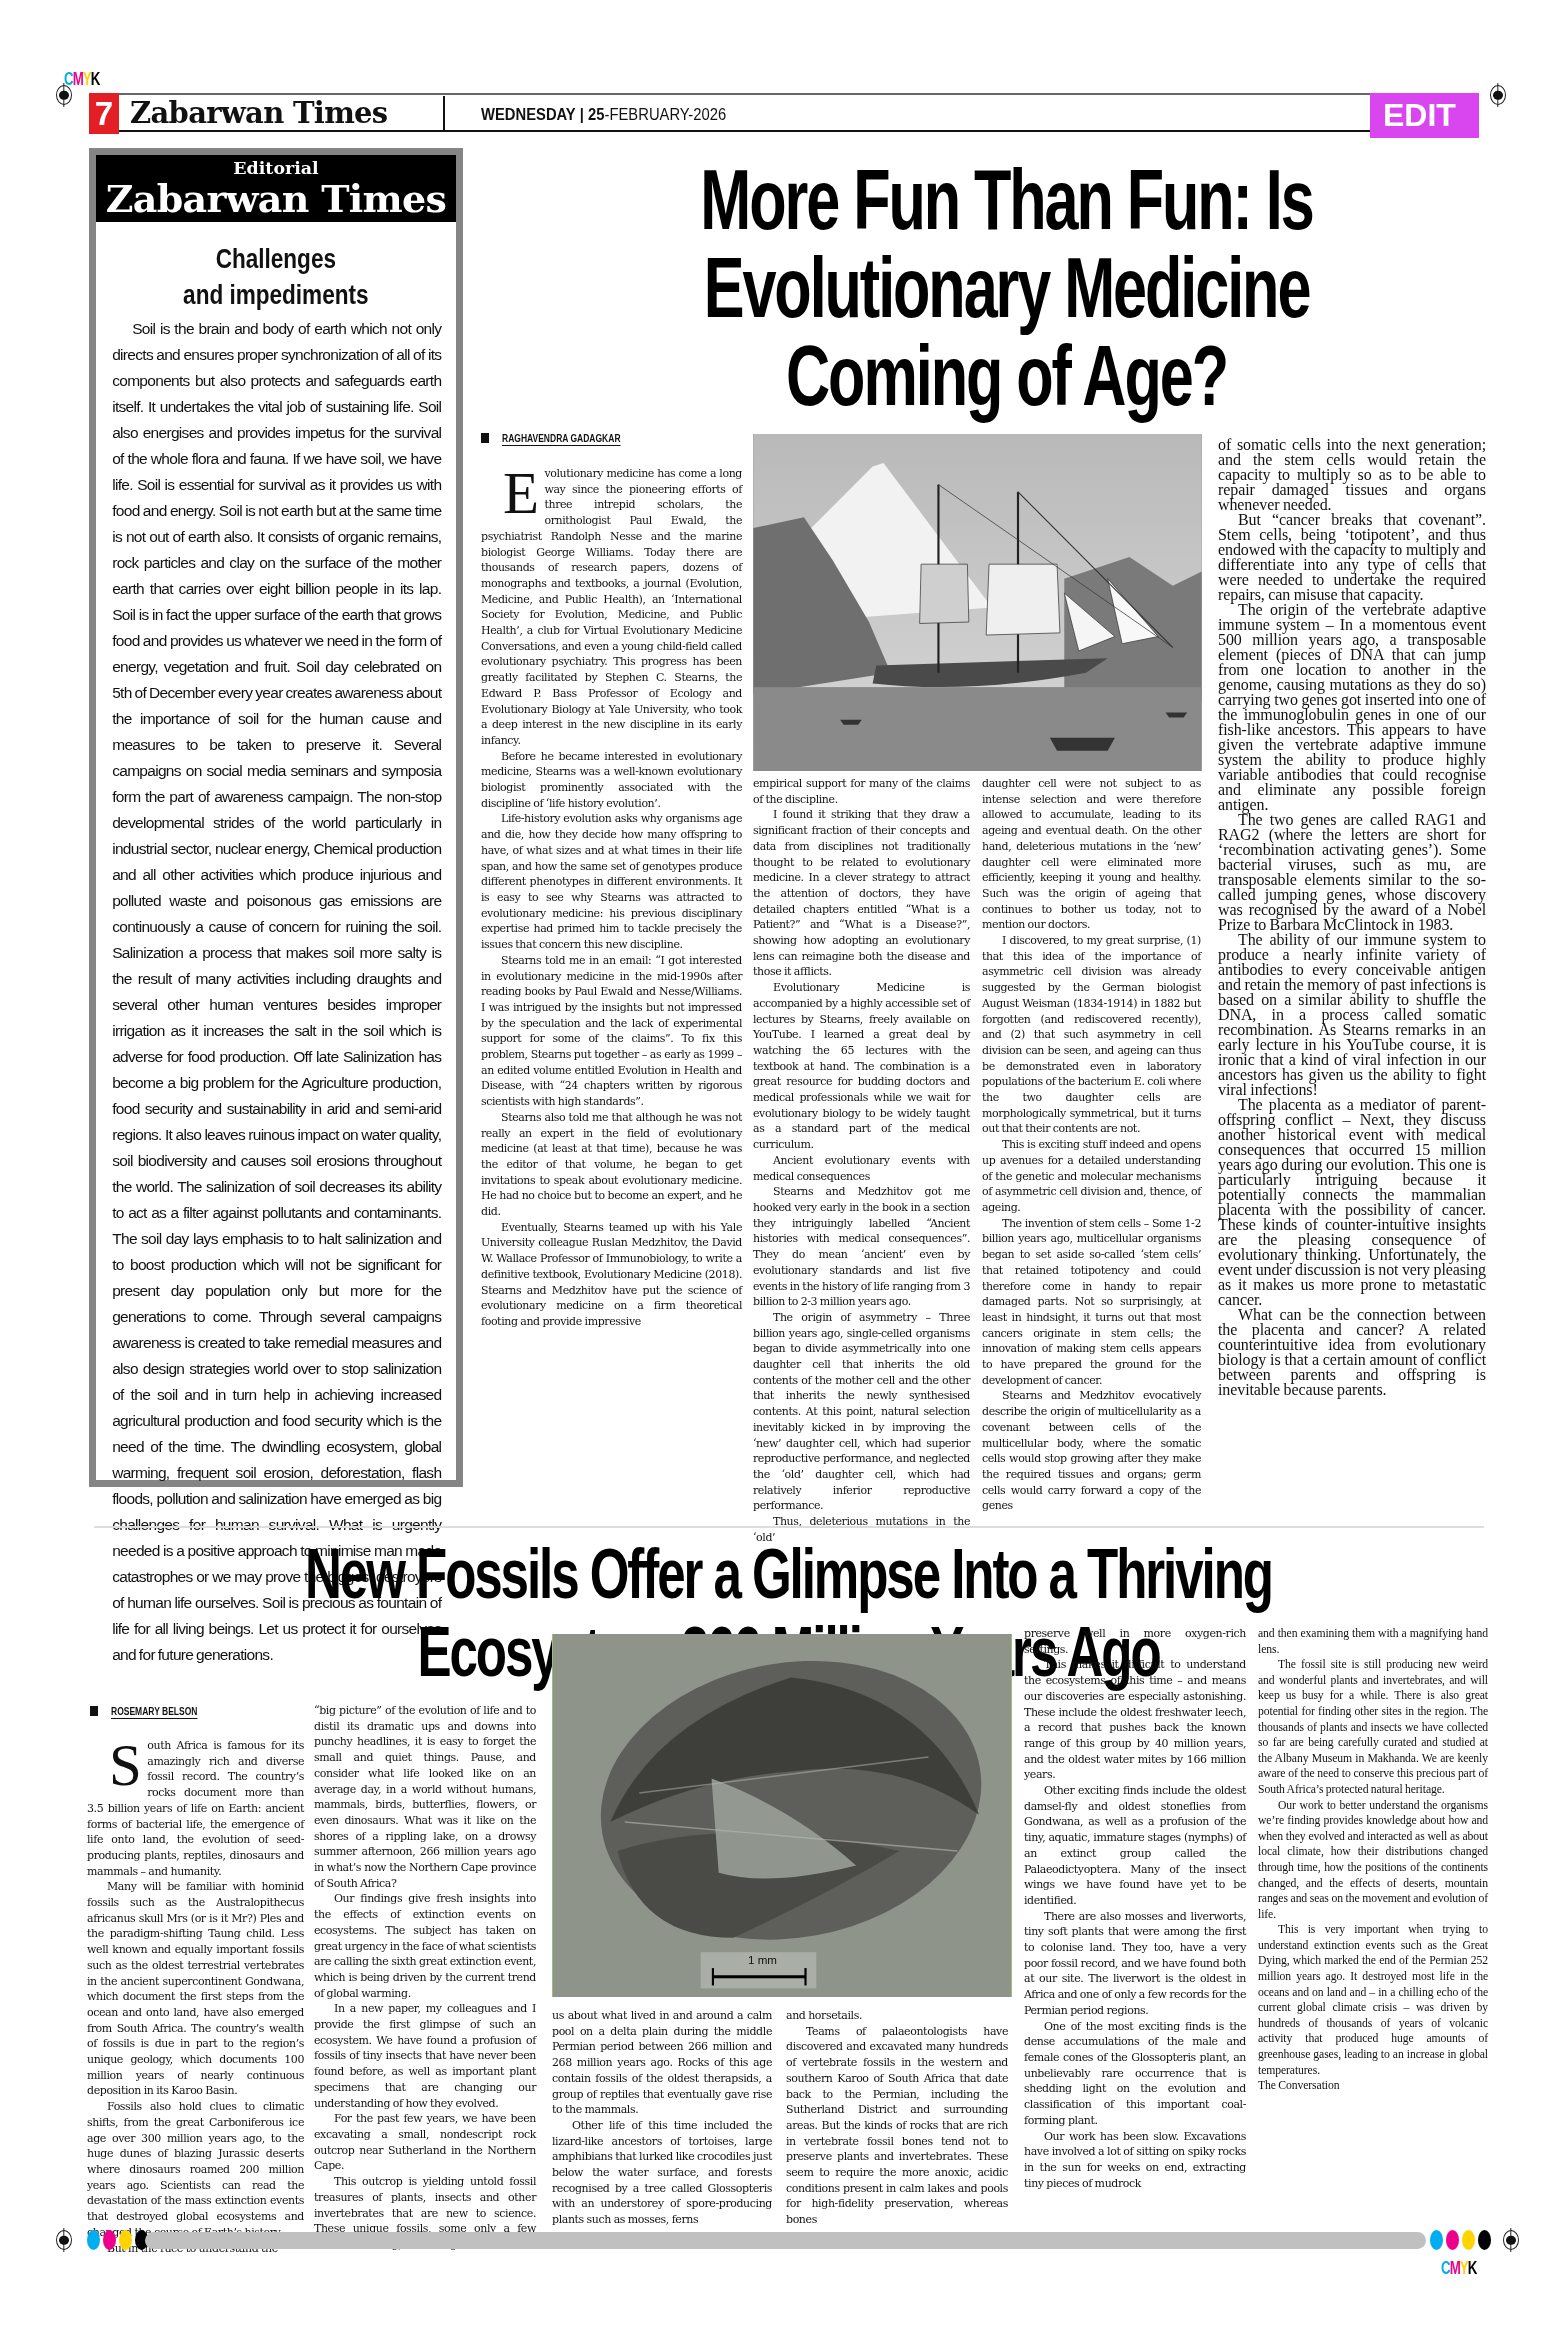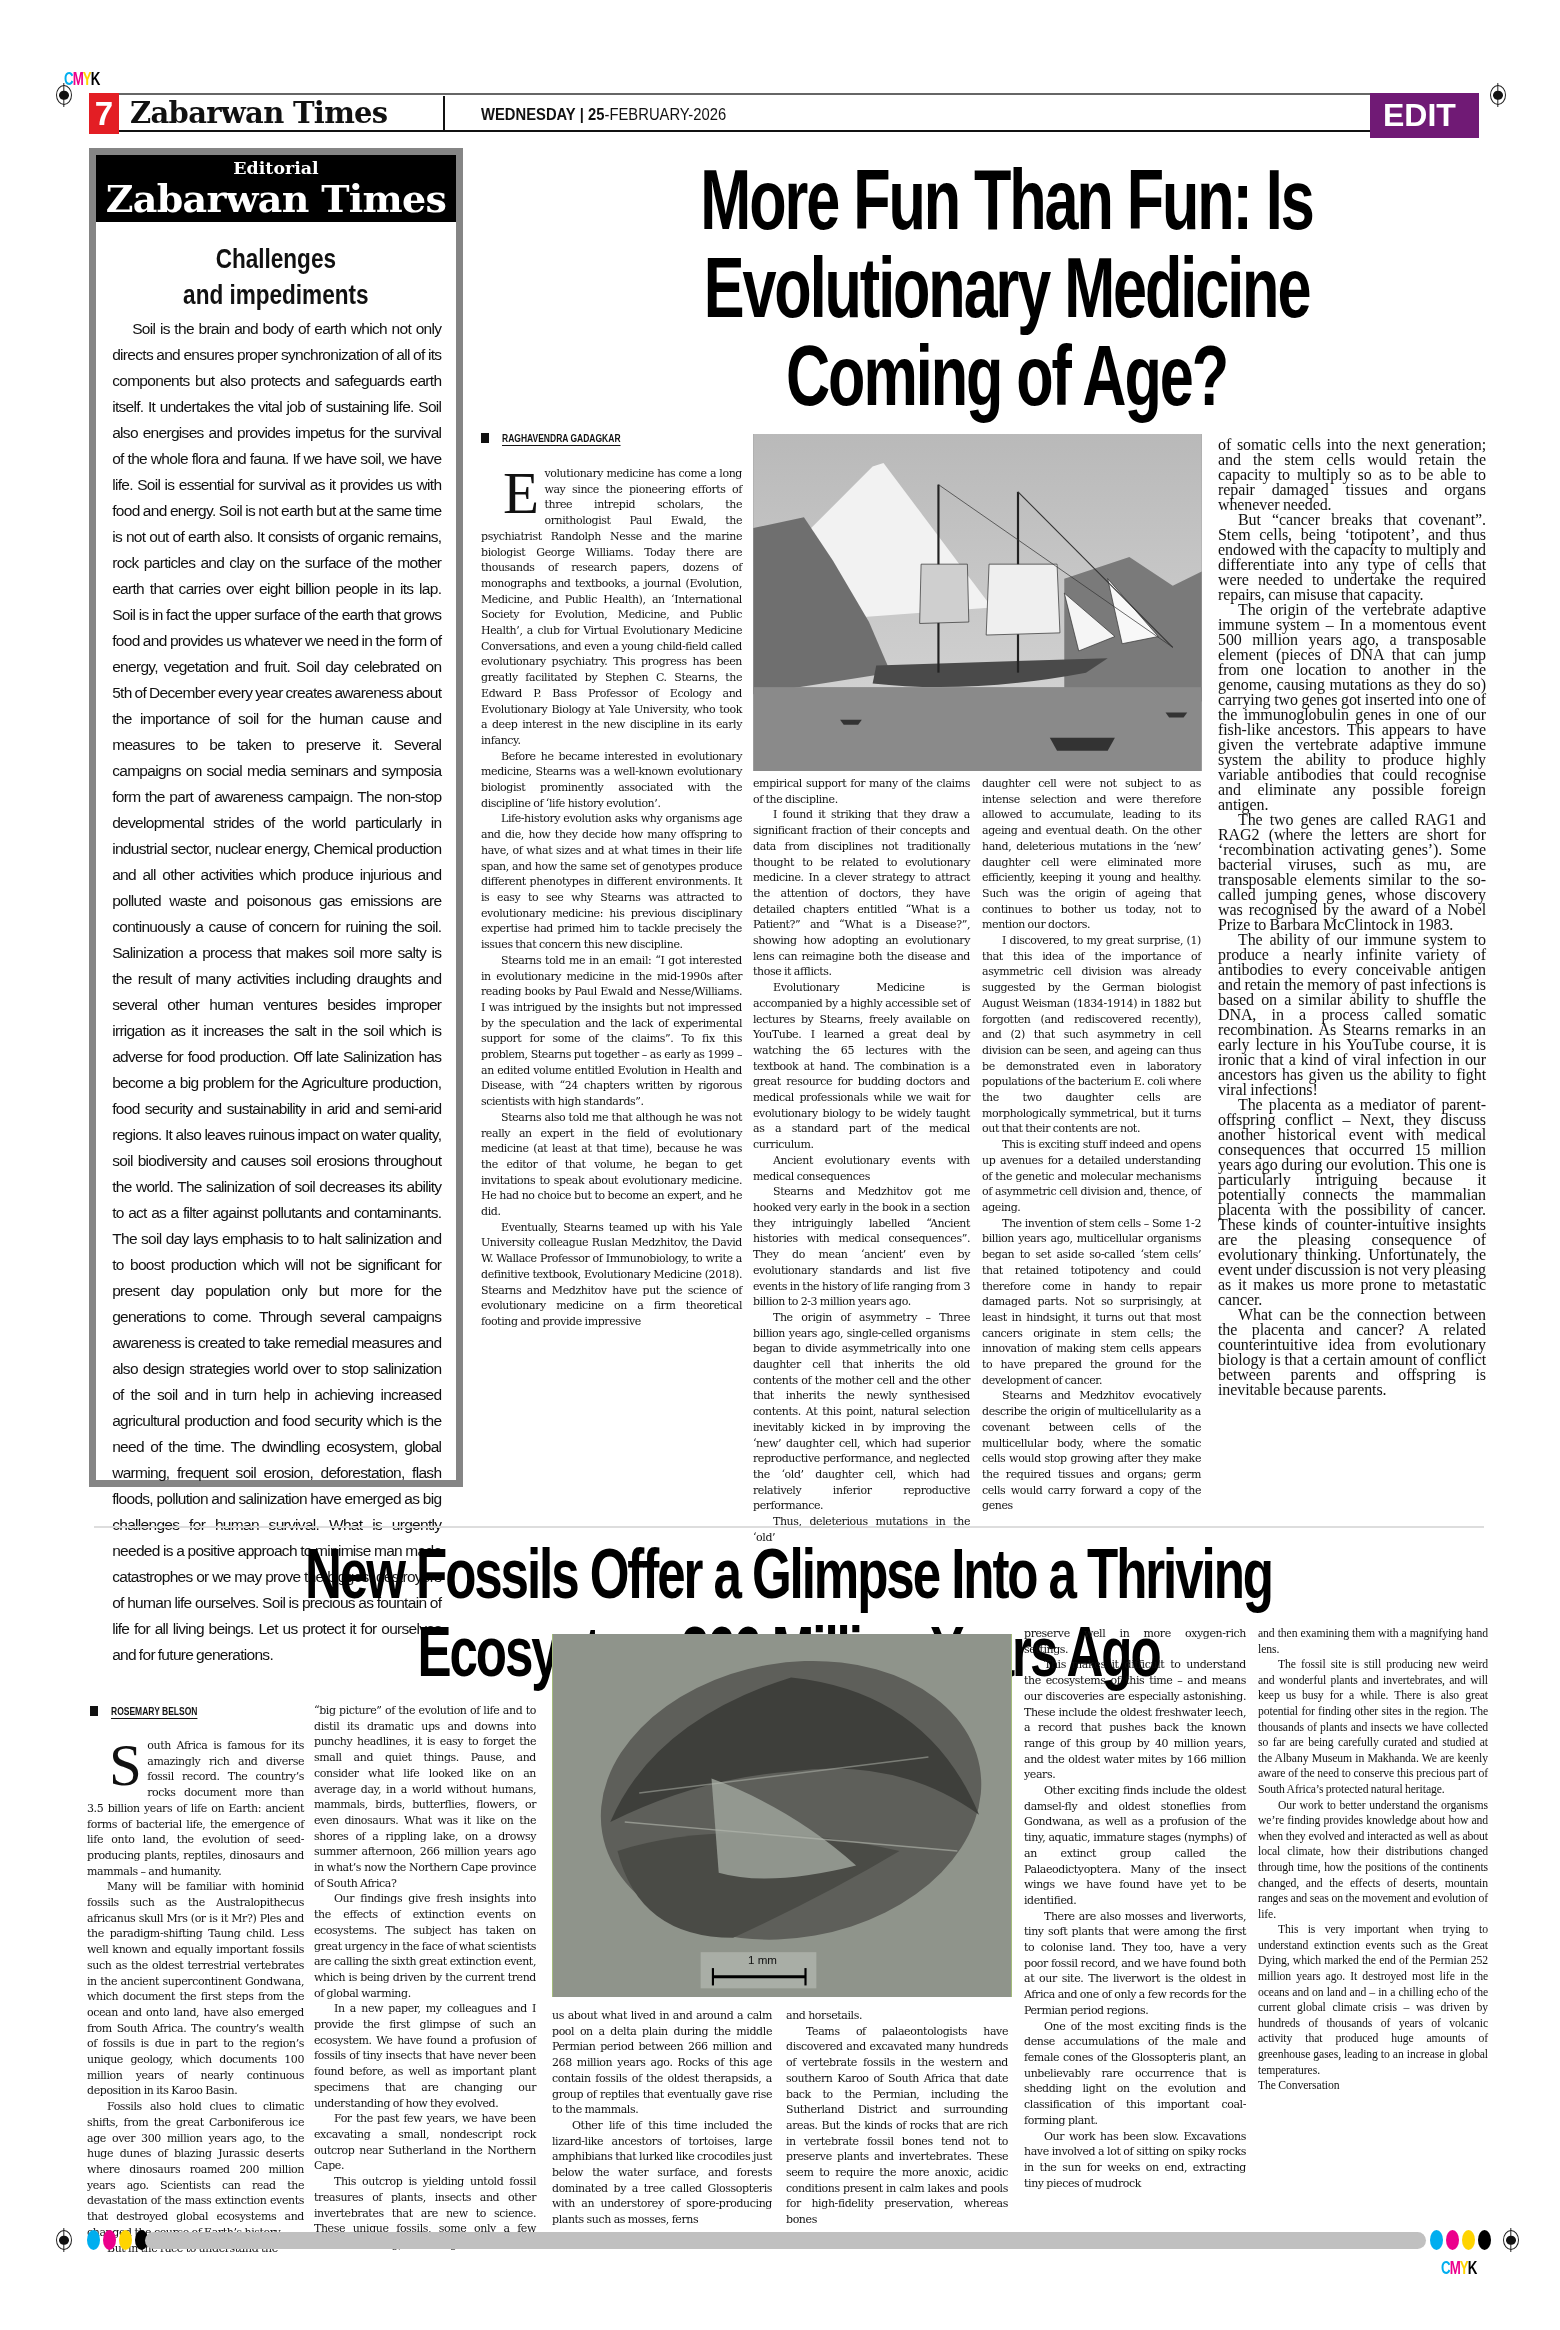--- a/index.html
+++ b/index.html
@@ -13,21 +13,21 @@
   .reg::before { content: ""; position: absolute; left: 50%; top: -2.9px; bottom: -2.9px; width: 1.4px; background: #222; transform: translateX(-50%); }
   .reg::after { content: ""; position: absolute; left: 2.2px; right: 2.2px; top: 50%; height: 8.7px; background: #111; border-radius: 50%; transform: translateY(-50%); }
 
   
   .header { position: absolute; left: 89px; top: 93px; width: 1390px; height: 39px; border-top: 2.2px solid #666; border-bottom: 2.2px solid #111; }
   .page-num { position: absolute; left: 0; top: -2.2px; width: 30px; height: 41px; background: #e31e24; color: #fff; font-family: "Liberation Sans", sans-serif; font-weight: bold; font-size: 33px; text-align: center; line-height: 41px; }
   .masthead { position: absolute; left: 41px; top: 1.4px; font-family: "DejaVu Serif", serif; font-size: 29px; font-weight: bold; letter-spacing: -0.7px; color: #111; }
   .masthead-div { position: absolute; left: 354px; top: 1.4px; width: 2.2px; height: 35px; background: #111; }
   .dateline { position: absolute; left: 392px; top: 8.7px; font-family: "Liberation Sans", sans-serif; font-size: 17.4px; color: #111; transform: scaleX(0.85); transform-origin: left center; }
   .dateline b { font-weight: bold; }
-  .edit-tab { position: absolute; right: 0; top: -2.2px; width: 109px; height: 45px; background: #701a75; color: #fff; font-family: "Liberation Sans", sans-serif; font-weight: bold; font-size: 32px; line-height: 45px; padding-left: 13px; }
+  .edit-tab { position: absolute; right: 0; top: -2.2px; width: 109px; height: 45px; background: #d946ef; color: #fff; font-family: "Liberation Sans", sans-serif; font-weight: bold; font-size: 32px; line-height: 45px; padding-left: 13px; }
 
   
   .ed-box { position: absolute; left: 89px; top: 148px; width: 374px; height: 1339px; background: #858585; padding: 7.2px; }
   .ed-inner { width: 100%; height: 100%; background: #fff; }
   .ed-banner { background: #000000; color: #fff; text-align: center; padding: 4.3px 0 2.9px; }
   .ed-banner .ed-label { font-family: "DejaVu Serif", serif; font-weight: bold; font-size: 17.4px; line-height: 19px; }
   .ed-banner .ed-name { font-family: "DejaVu Serif", serif; font-weight: bold; font-size: 38px; line-height: 41px; letter-spacing: -0.7px; }
   .ed-title { text-align: center; font-family: "Liberation Sans", sans-serif; font-weight: bold; font-size: 27.5px; line-height: 36px; margin-top: 19px; transform: scaleX(0.82); }
   .ed-body { padding: 2.9px 14.5px 0 16px; font-family: "Liberation Sans", sans-serif; font-size: 15.5px; line-height: 26px; text-align: justify; hyphens: auto; letter-spacing: -0.7px; word-spacing: -0.7px; }
   .ed-body p { text-indent: 20px; }
@@ -191,21 +191,21 @@
     <rect x="205" y="440" width="160" height="50" fill="#a9aea6"></rect>
     <line x1="222" y1="474" x2="350" y2="474" stroke="#000" stroke-width="4"></line>
     <line x1="222" y1="462" x2="222" y2="486" stroke="#000" stroke-width="3"></line>
     <line x1="350" y1="462" x2="350" y2="486" stroke="#000" stroke-width="3"></line>
   </svg>
   <div style="position:absolute; left:185px; top:319px; width:51px; text-align:center; font-family:'Liberation Sans',sans-serif; font-size:11.6px; color:#111;">1 mm</div>
 </div>
 
 <div class="col" style="left:552px; top:2008px; width:220px;">
   <p class="first">us about what lived in and around a calm pool on a delta plain during the middle Permian period between 266 million and 268 million years ago. Rocks of this age contain fossils of the oldest therapsids, a group of reptiles that eventually gave rise to the mammals.</p>
-  <p>Other life of this time included the lizard-like ancestors of tortoises, large amphibians that lurked like crocodiles just below the water surface, and forests dominated by a tree called Glossopteris with an understorey of spore-producing plants such as mosses, ferns</p>
+  <p>Other life of this time included the lizard-like ancestors of tortoises, large amphibians that lurked like crocodiles just below the water surface, and forests recognised by a tree called Glossopteris with an understorey of spore-producing plants such as mosses, ferns</p>
 </div>
 
 <div class="col" style="left:786px; top:2008px; width:222px;">
   <p class="first">and horsetails.</p>
   <p>Teams of palaeontologists have discovered and excavated many hundreds of vertebrate fossils in the western and southern Karoo of South Africa that date back to the Permian, including the Sutherland District and surrounding areas. But the kinds of rocks that are rich in vertebrate fossil bones tend not to preserve plants and invertebrates. These seem to require the more anoxic, acidic conditions present in calm lakes and pools for high-fidelity preservation, whereas bones</p>
 </div>
 
 <div class="col" style="left:1024px; top:1626px; width:222px;">
   <p class="first">preserve well in more oxygen-rich settings.</p>
   <p>This makes it difficult to understand the ecosystems of this time – and means our discoveries are especially astonishing. These include the oldest freshwater leech, a record that pushes back the known range of this group by 40 million years, and the oldest water mites by 166 million years.</p>

